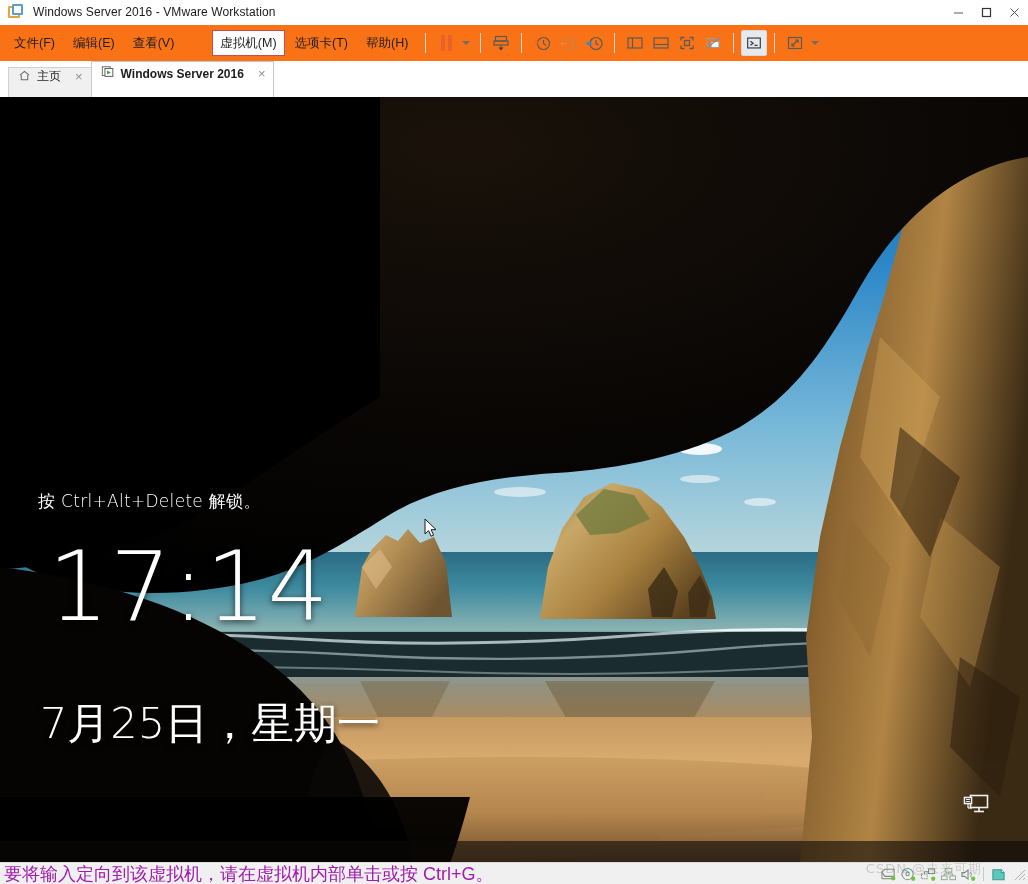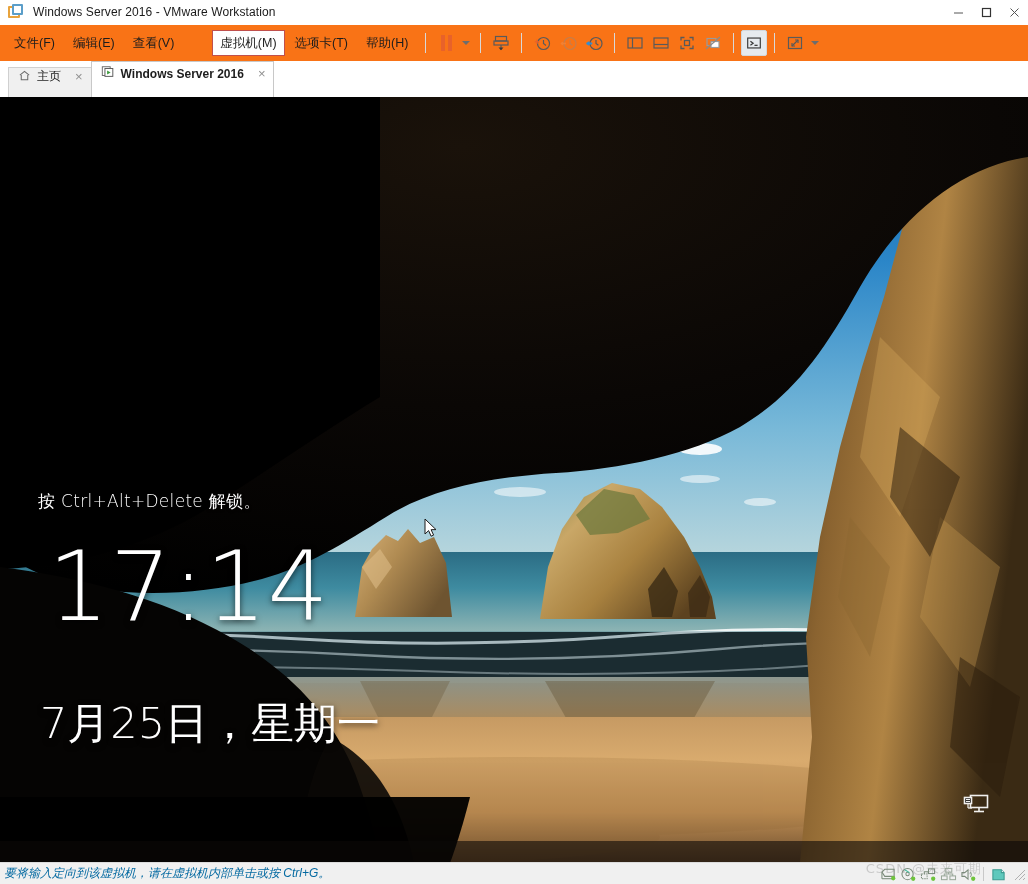--- a/index.html
+++ b/index.html
@@ -164,21 +164,21 @@
   
   .statusbar {
     height: 22px; min-height: 22px;
     background: #f0f0f0;
     border-top: 1px solid #dcdcdc;
     display: flex; align-items: center;
     position: relative;
     padding-left: 4px;
   }
   .status-text {
-    font-size: 12px; color: #0369a1; white-space: nowrap; font-style: italic;
+    font-size: 18px; color: #a21caf; white-space: nowrap;
   }
   .status-right {
     position: absolute; right: 0; top: 0; height: 22px;
     display: flex; align-items: center; gap: 3px; padding-right: 2px;
   }
   .dev-ico { width: 17px; height: 15px; flex: none; position: relative; }
   .st-sep { width: 1px; height: 14px; background: #c8c8c8; margin: 0 3px; }
   .grip {
     width: 14px; height: 14px; position: relative; margin-left: 2px; flex: none;
   }

